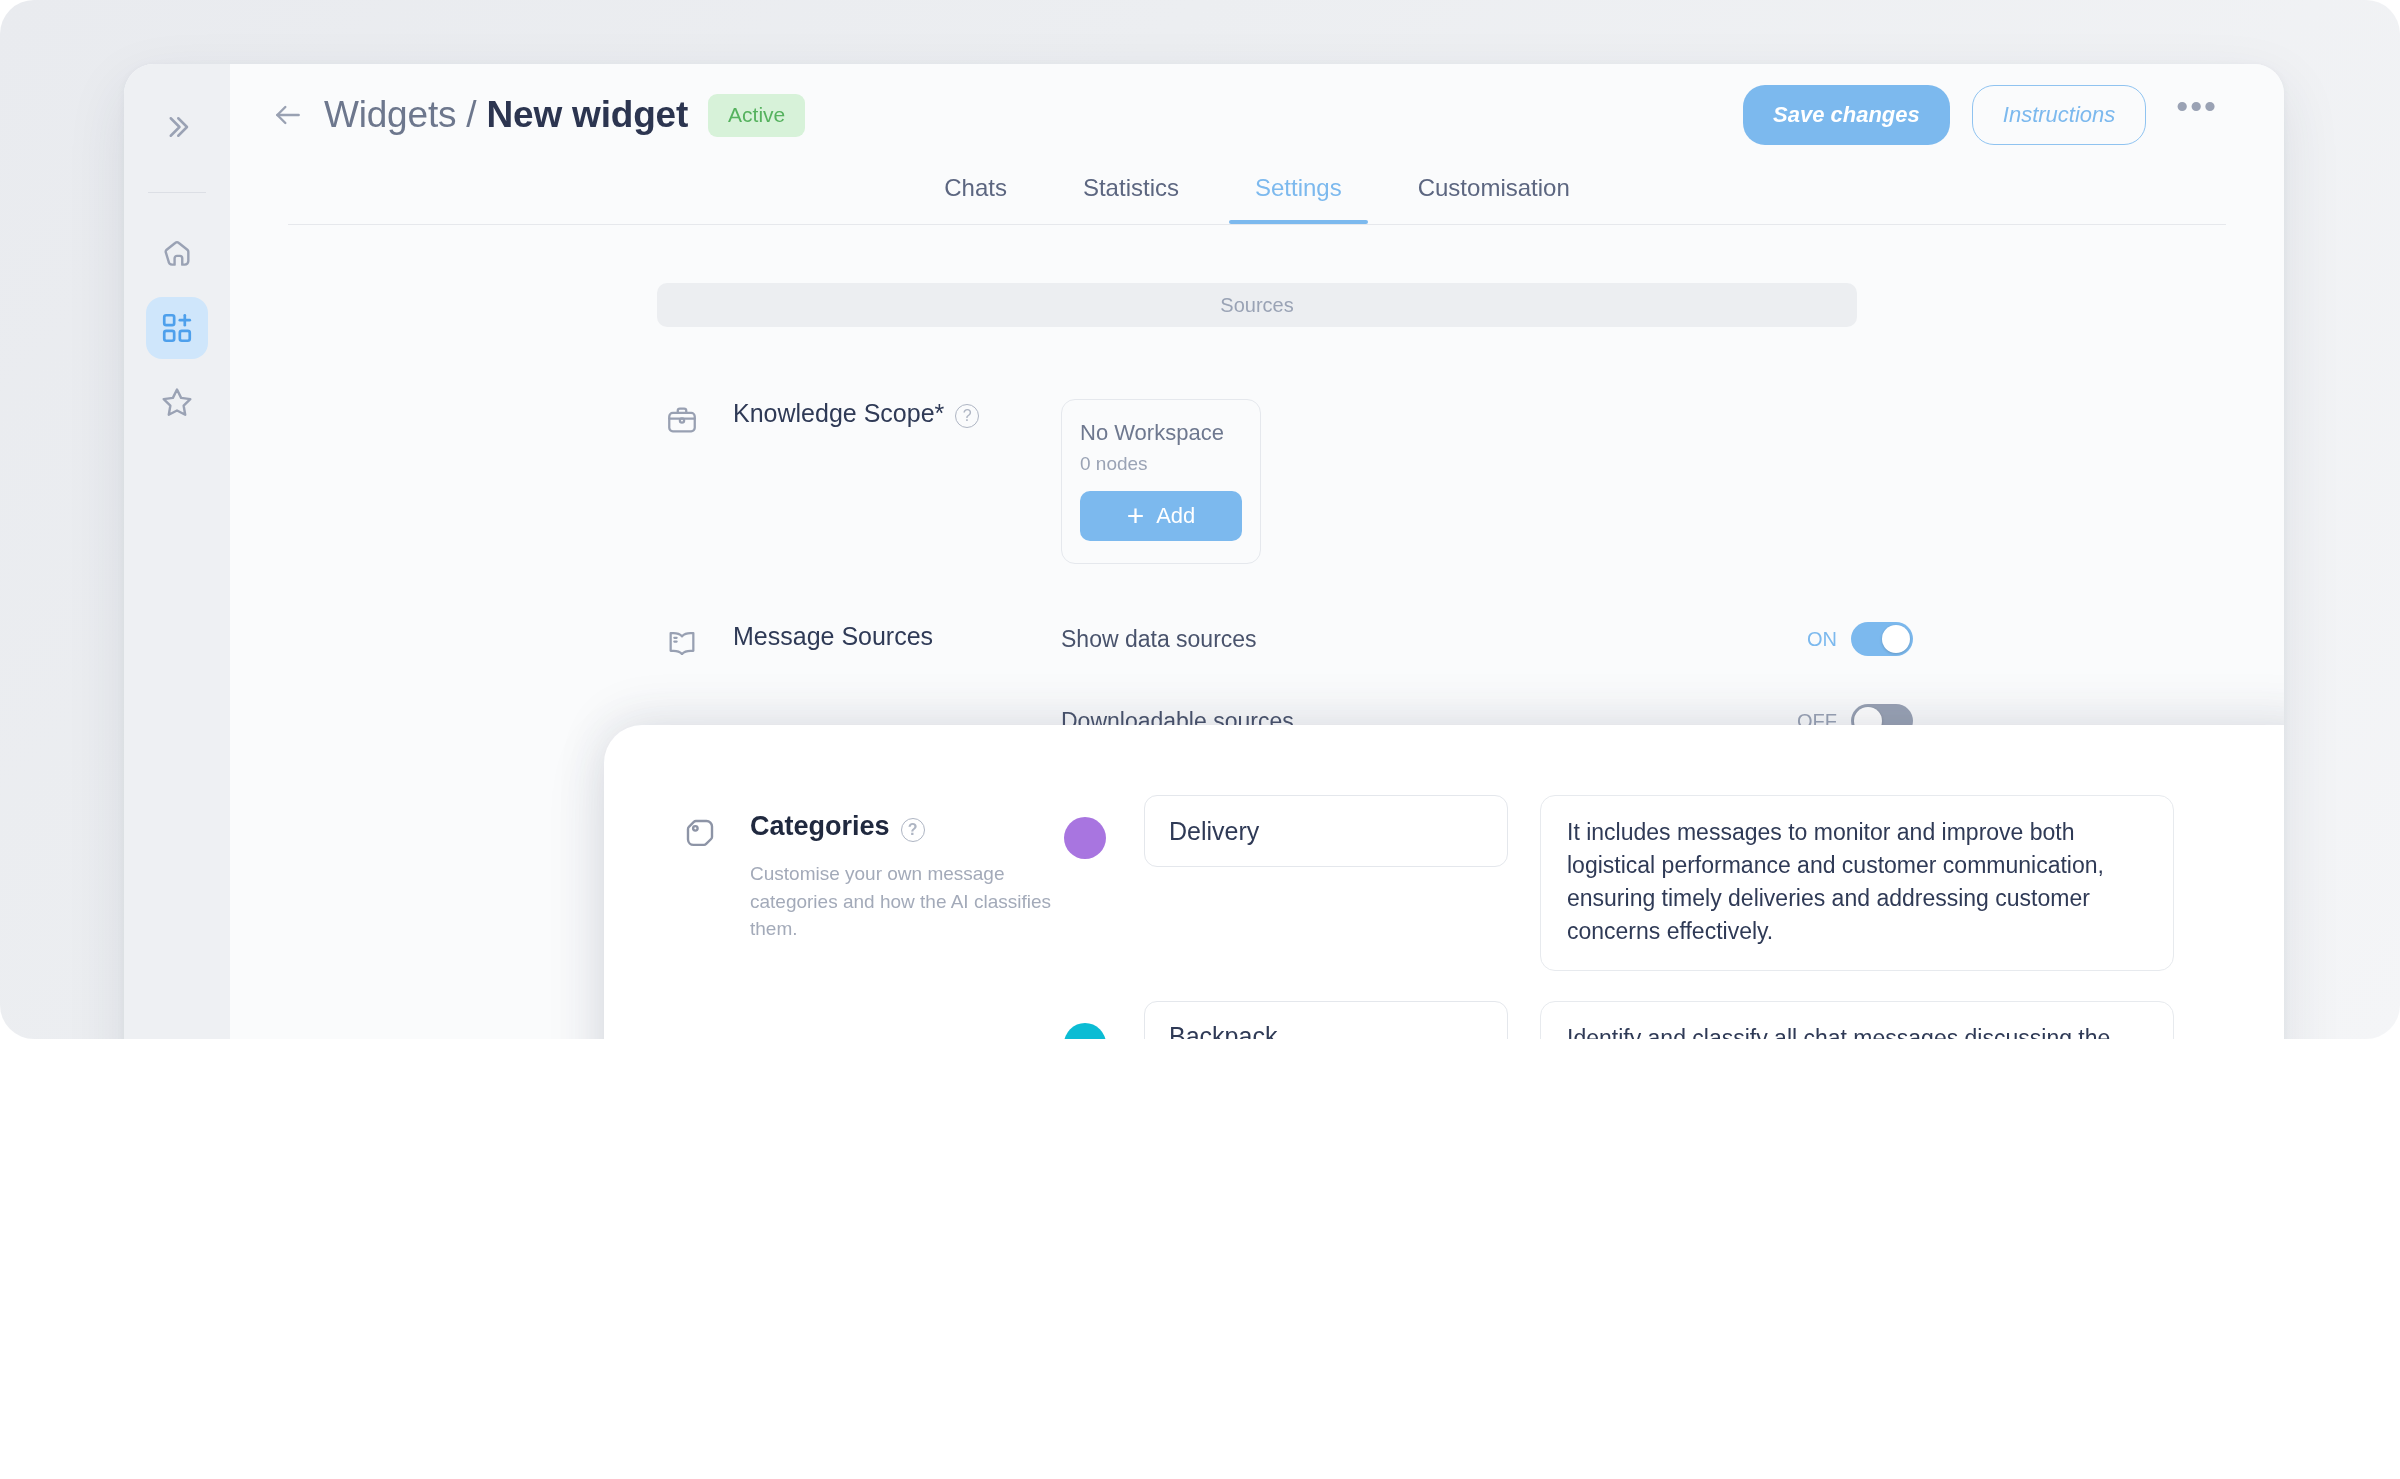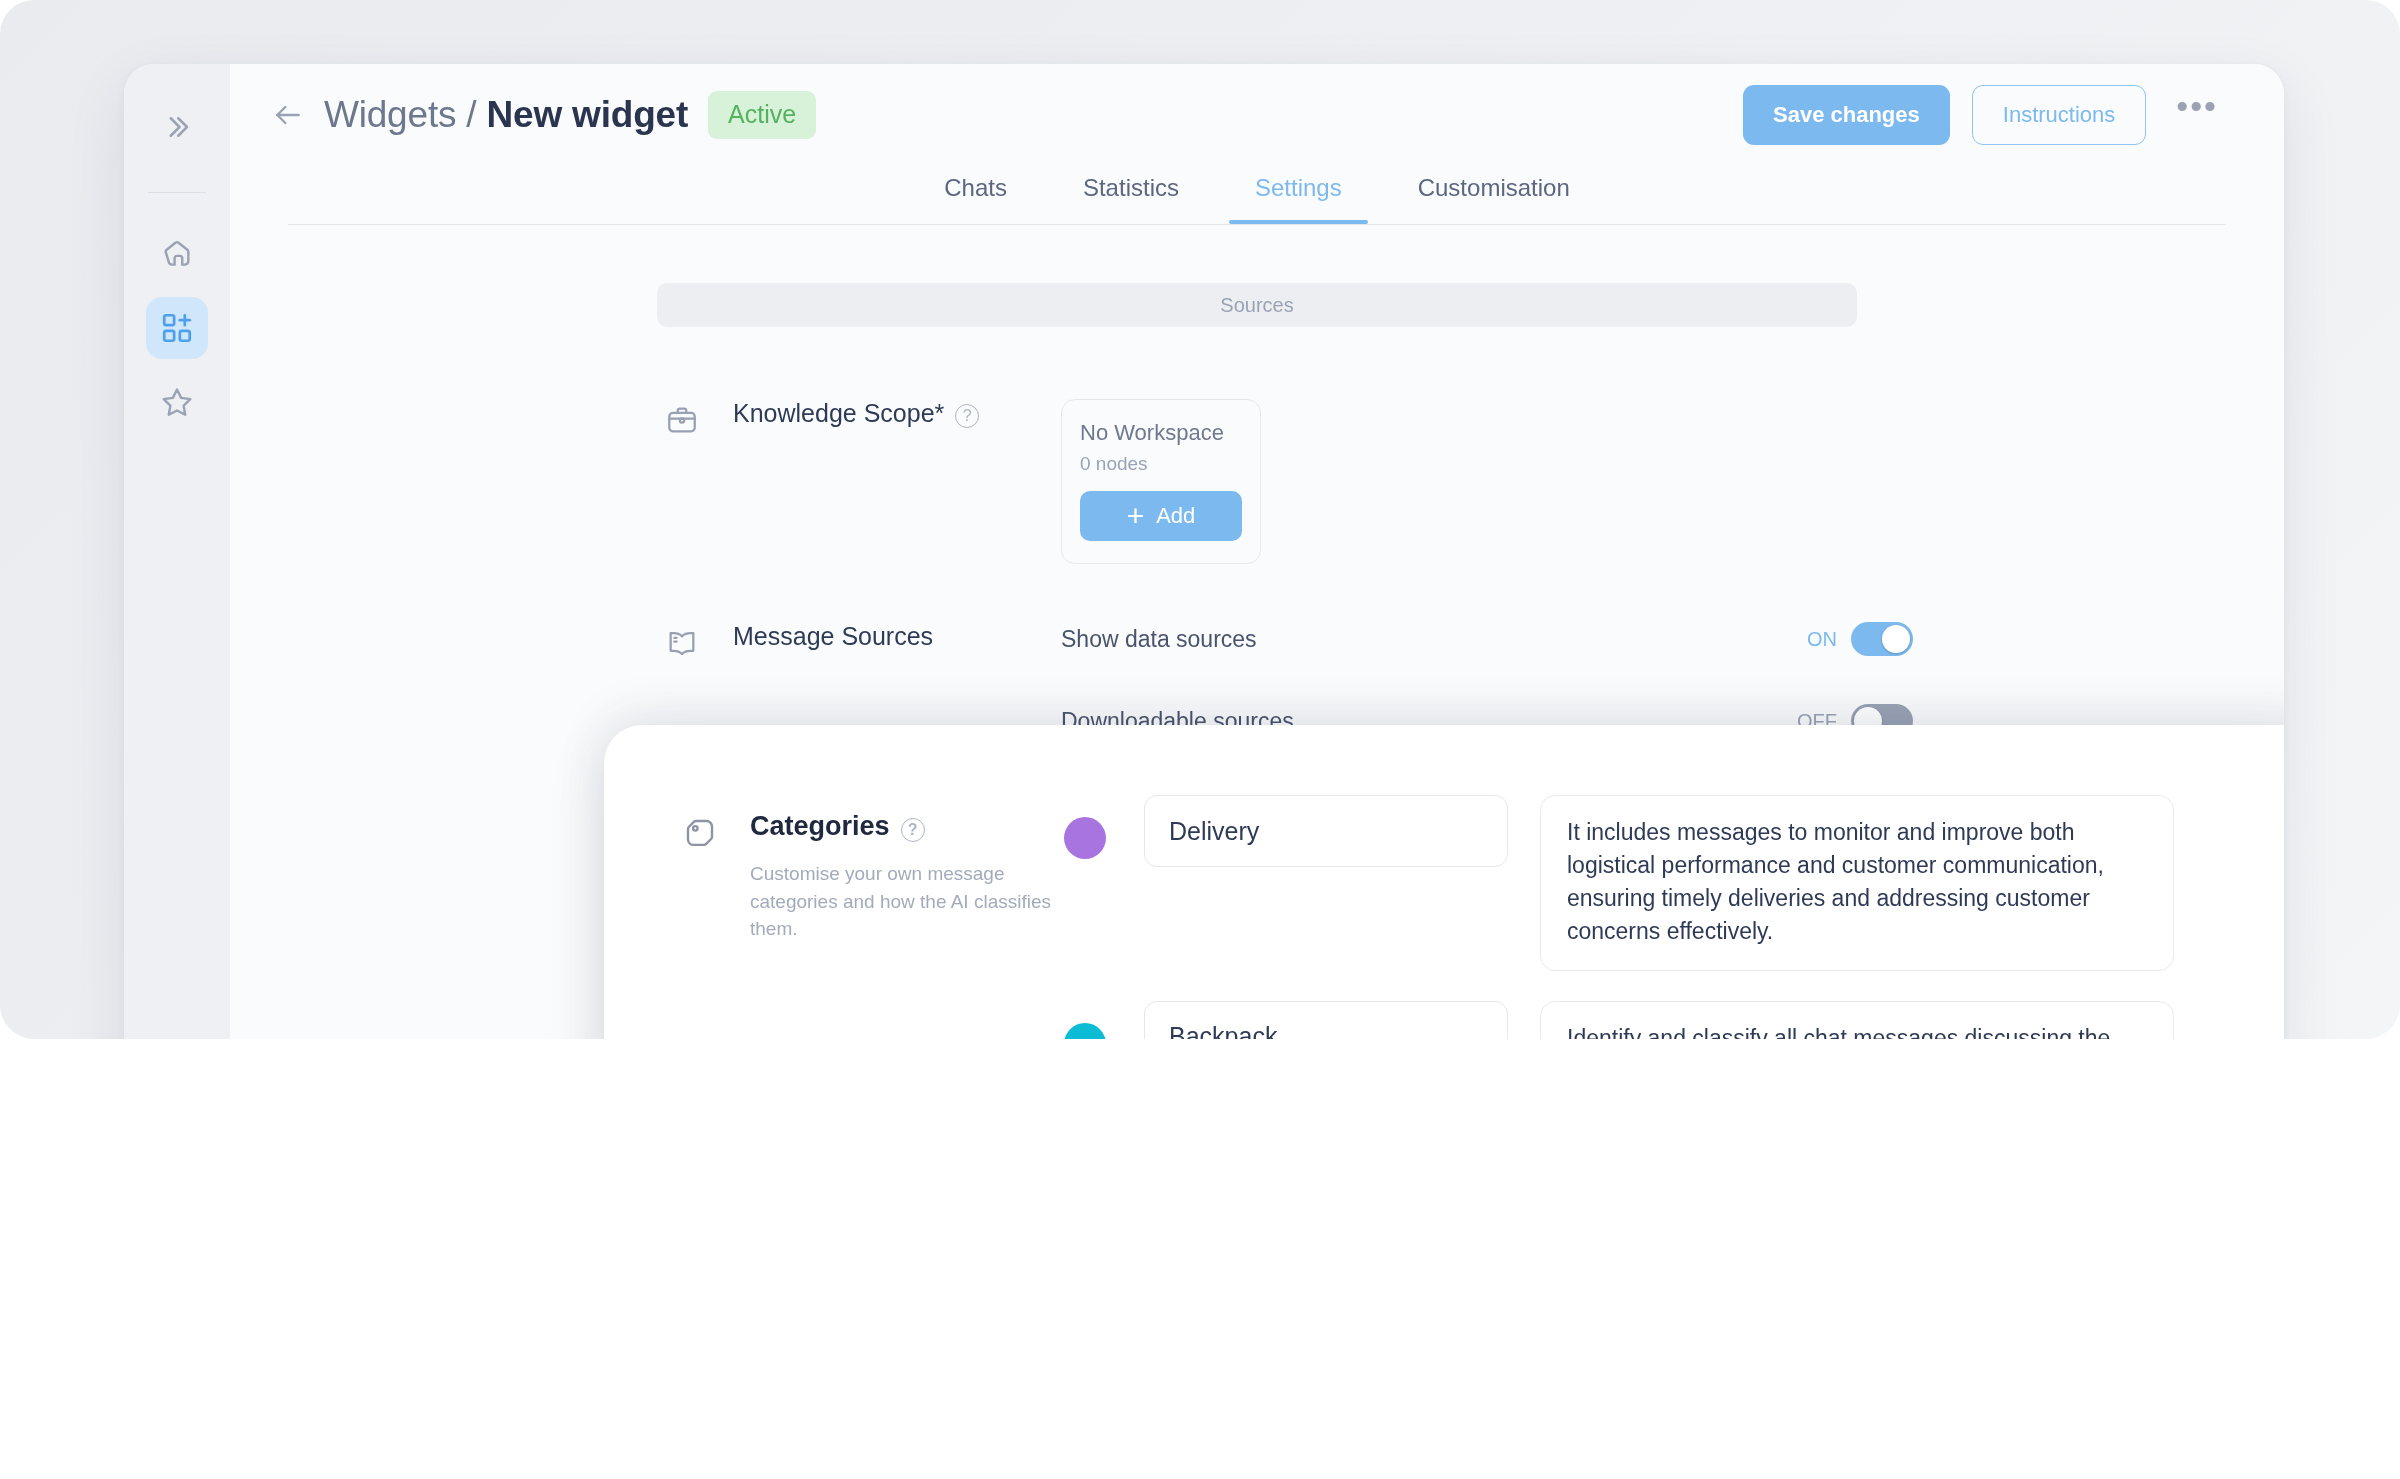--- a/index.html
+++ b/index.html
@@ -96,39 +96,40 @@
     font-size: 37px;
     color: #3b4661;
     letter-spacing: -.2px;
     white-space: nowrap;
   }
   .title-light { color: #6d778d; }
   .title-bold { color: #2c3550; font-weight: bold; }
   #status-badge {
     background: #d7f2d9;
     color: #55b25e;
-    font-size: 25px;
+    font-size: 21px;
     padding: 9px 20px 10px 20px;
     border-radius: 9px;
     white-space: nowrap;
   }
   #header-actions {
     margin-left: auto;
     display: flex;
     align-items: center;
     gap: 22px;
   }
   .btn {
     font-size: 22px;
-    border-radius: 11px;
+    border-radius: 22px;
     cursor: pointer;
     white-space: nowrap;
     display: flex;
     align-items: center;
     justify-content: center;
+    font-style: italic;
   }
   .btn-primary {
     background: #7cb9ee;
     color: #ffffff;
     font-weight: bold;
     padding: 17px 30px;
   }
   .btn-outline {
     background: transparent;
     color: #7cb9ee;

